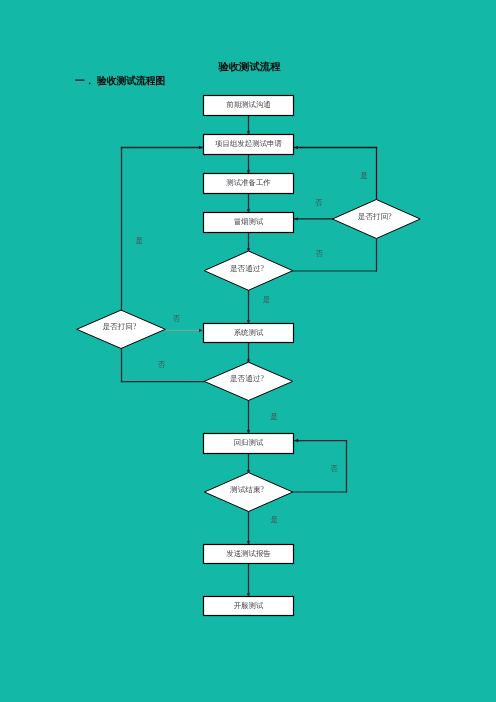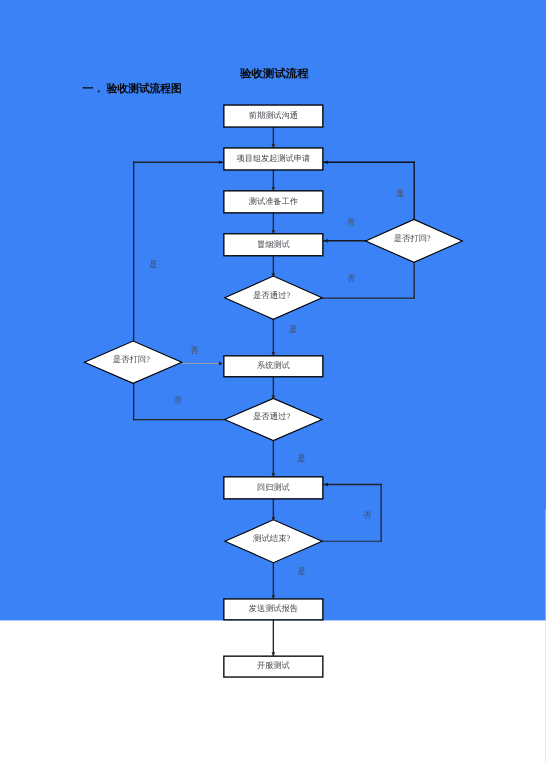--- a/index.html
+++ b/index.html
@@ -1,19 +1,19 @@
 <!DOCTYPE html>
 <html><head>
 <meta charset="utf-8">
 <title>验收测试流程</title>
 <style>
   html,body{margin:0;padding:0;background:#ffffff;}
   body{width:496px;height:702px;position:relative;overflow:hidden;
        font-family:"Liberation Serif",serif;color:#000;}
-  #page{position:absolute;left:0;top:0;width:496px;height:564px;background:#3b82f6;}
+  #page{position:absolute;left:0;top:0;width:496px;height:702px;background:#14b8a6;}
   svg#flow{position:absolute;left:0;top:0;width:496px;height:702px;display:block;}
   text.hdr{font-family:"Liberation Serif",serif;font-weight:bold;fill:#070707;}
 </style>
 </head>
 <body>
 
 <div id="page">
 
   <svg id="flow" viewBox="0 0 496 702" width="496" height="702">
     <text class="hdr" id="doc-title" x="218.4" y="69.9" font-size="10" textLength="62.1" lengthAdjust="spacingAndGlyphs">验收测试流程</text>

